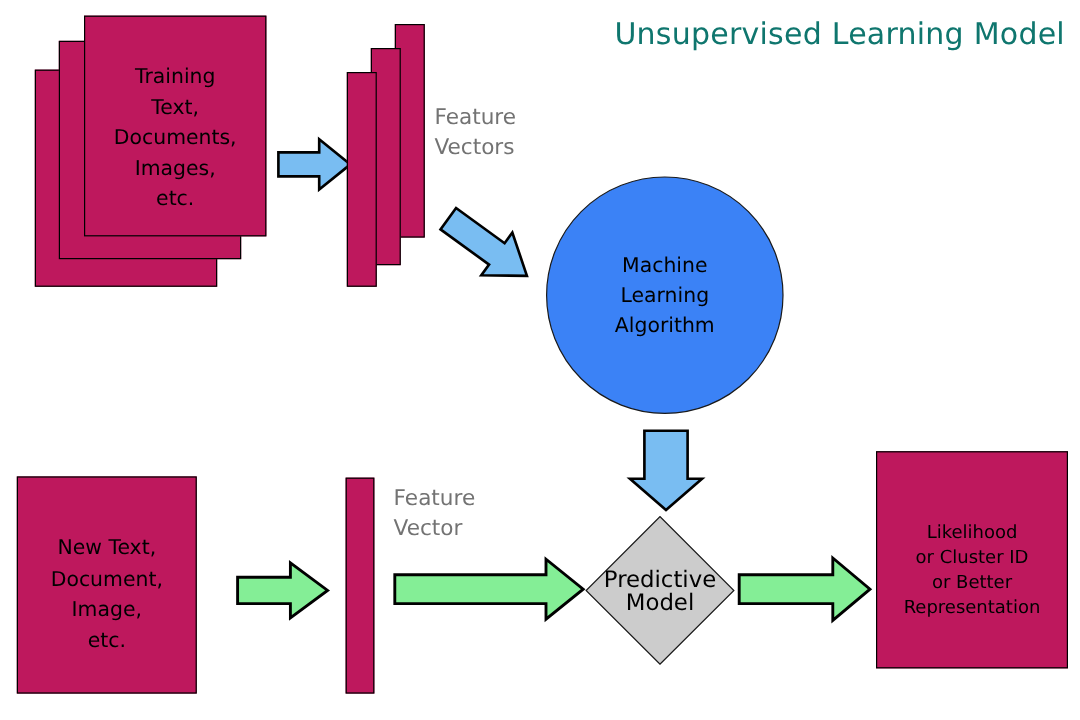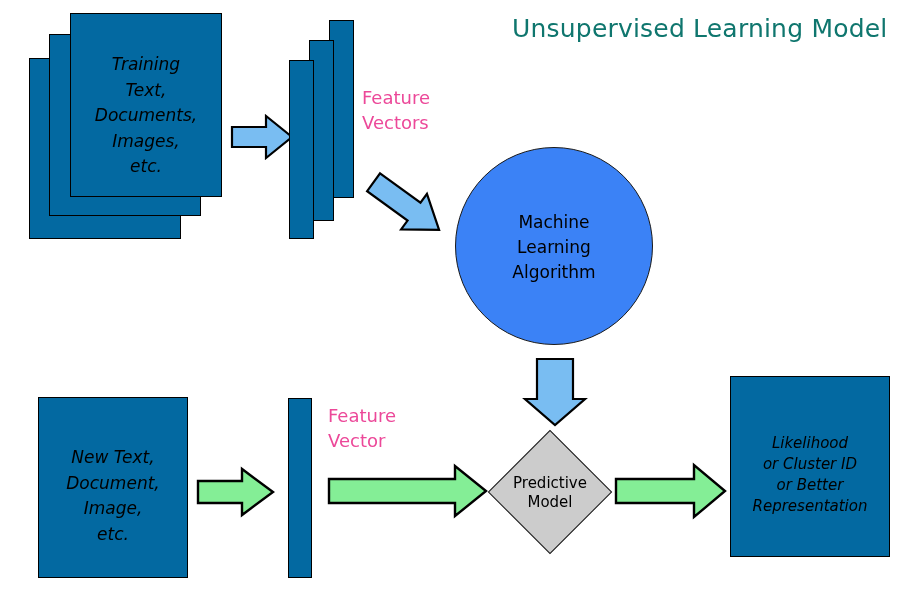--- a/index.html
+++ b/index.html
@@ -24,24 +24,23 @@
     top: 14px;
     font-size: 25px;
     line-height: 30px;
     color: #0f766e;
     white-space: nowrap;
     letter-spacing: 0.2px;
   }
 
   
   .card {
-    background: #0369a1;
+    background: #be185d;
     border: 1.6px solid #000000;
     box-sizing: border-box;
-    font-style: italic;
   }
   .card-text {
     position: absolute;
     left: 0;
     right: 0;
     text-align: center;
     font-size: 17px;
     line-height: 25.5px;
     color: #000000;
     white-space: pre-line;
@@ -54,21 +53,21 @@
   #doc-front .card-text { top: 38px; }
 
   
   #fv-bar-back   { left: 329px; top: 20px; width: 25px; height: 178px; }
   #fv-bar-mid    { left: 309px; top: 40px; width: 25px; height: 181px; }
   #fv-bar-front  { left: 289px; top: 60px; width: 25px; height: 179px; }
 
   .fv-label {
     font-size: 18px;
     line-height: 25px;
-    color: #ec4899;
+    color: #737373;
     white-space: pre-line;
   }
   #fv-label-top { left: 362px; top: 85px; }
 
   
   #ml-circle {
     left: 455px;
     top: 147px;
     width: 198px;
     height: 198px;
@@ -98,26 +97,26 @@
     height: 88px;
     margin-left: -44px;
     margin-top: -44px;
     background: #cccccc;
     border: 1.7px solid #1a1a1a;
     transform: rotate(45deg);
     box-sizing: border-box;
   }
   #pm-diamond .card-text {
     top: 44px;
-    font-size: 15px;
+    font-size: 19px;
     line-height: 19px;
   }
 
   
-  #new-text-box { left: 38px; top: 397px; width: 150px; height: 181px; }
+  #new-text-box { left: 14px; top: 397px; width: 150px; height: 181px; }
   #new-text-box .card-text { top: 47px; }
 
   #fv-bar-single { left: 288px; top: 398px; width: 24px; height: 180px; }
 
   #fv-label-bottom { left: 328px; top: 403px; }
 
   #output-box { left: 730px; top: 376px; width: 160px; height: 181px; }
   #output-box .card-text { top: 56px; font-size: 15px; line-height: 21px; }
 
   

